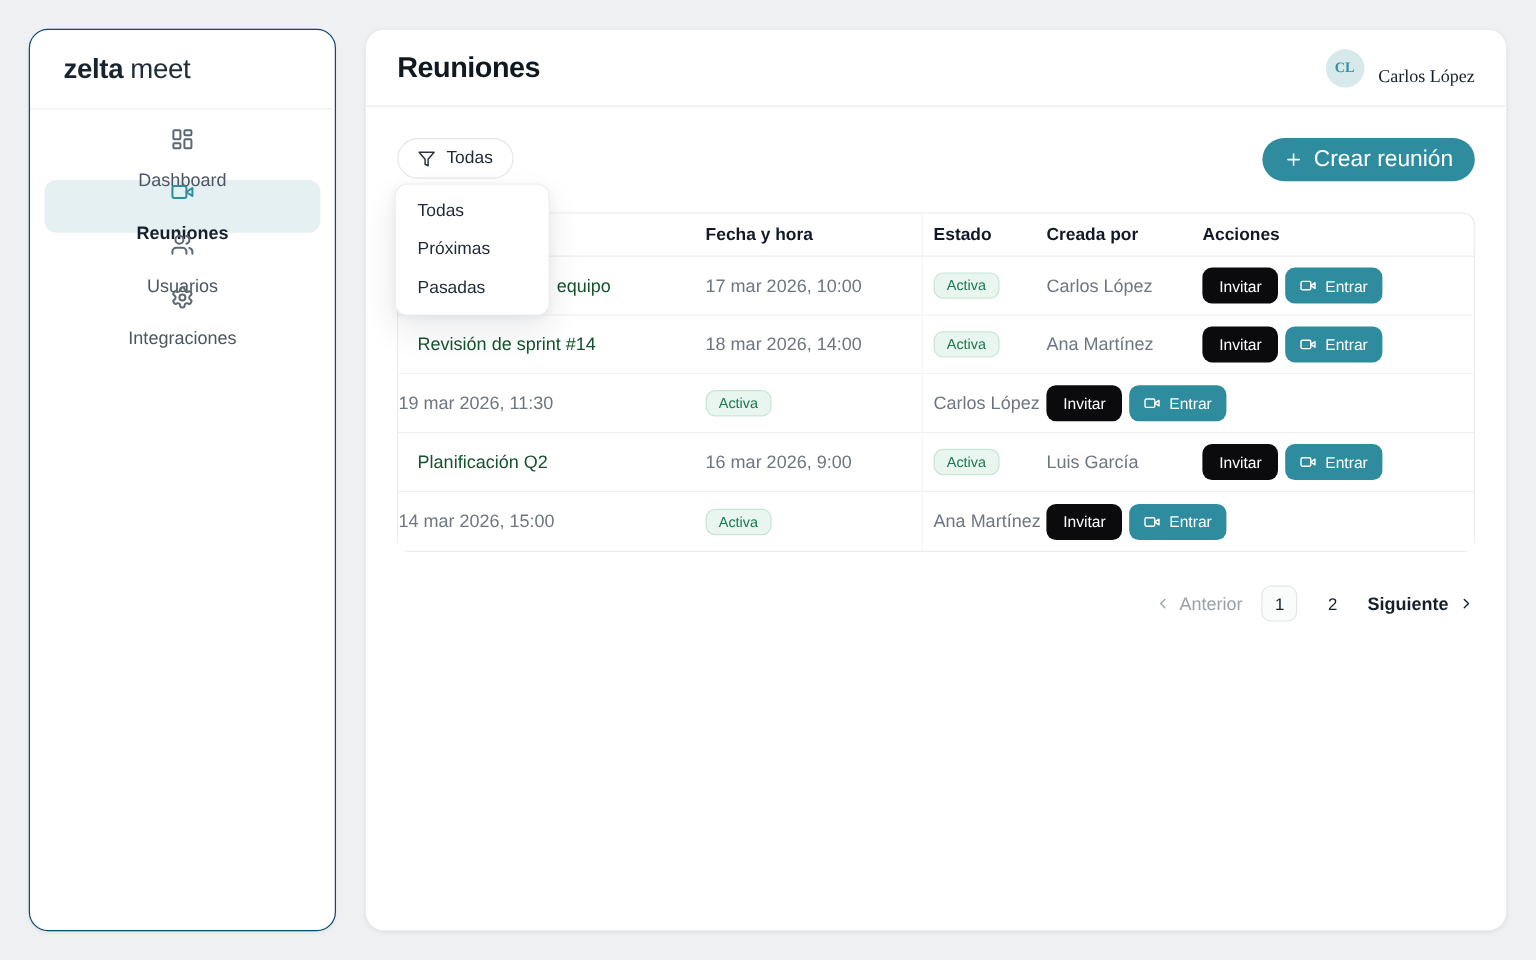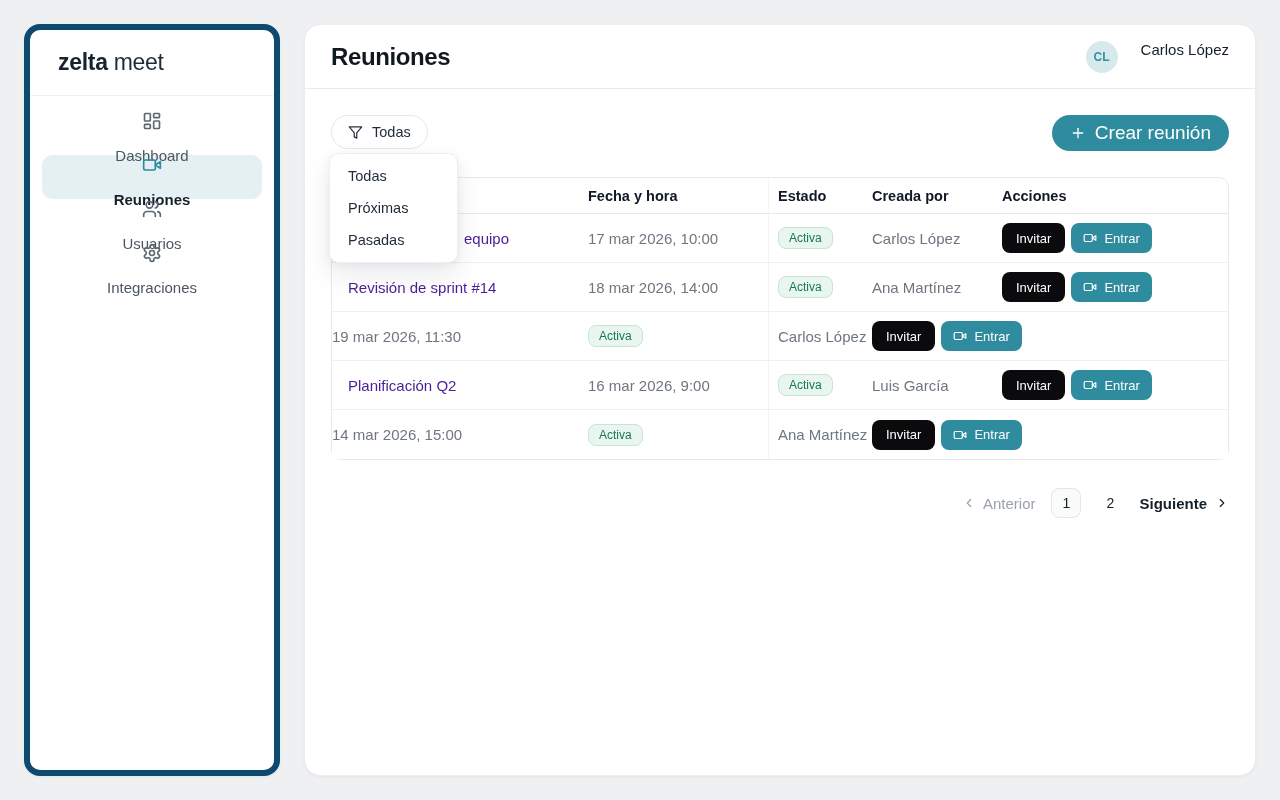--- a/index.html
+++ b/index.html
@@ -2,21 +2,21 @@
 <html><head>
 <meta charset="utf-8">
 <style>
   * { margin:0; padding:0; box-sizing:border-box; }
   html,body { width:1280px; height:800px; overflow:hidden; }
   body { background:#eef0f2; font-family:"Liberation Sans", sans-serif; position:relative; }
   svg { display:block; }
 
   
   .sidebar { position:absolute; left:24px; top:24px; width:256px; height:752px;
-    background:#fff; border:6px solid #0c4a6e; border-radius:16px;
+    background:#fff; border:1px solid #0c4a6e; border-radius:16px;
     box-shadow:0 1px 3px rgba(16,24,40,.05); }
   .logo { height:66px; display:flex; align-items:center; padding:0 28px;
     border-bottom:1px solid #eef0f2; font-size:23px; color:#17242f; letter-spacing:-.3px; }
   .logo .bold { font-weight:700; }
   .logo .light { font-weight:400; margin-left:6px; color:#1d2c38; }
   .nav { padding:15px 12px; }
   .nav-item { height:44px; display:flex; align-items:center; gap:16px; padding:0 16px;
     border-radius:10px; color:#4c5662; font-size:15px; cursor:pointer;flex-direction:column; }
   .nav-item svg { width:20px; height:20px; color:#5d6772; flex:none; }
   .nav-item.active { background:#e5f0f2; color:#15202b; font-weight:600; }
@@ -31,21 +31,21 @@
   .ws-chevron { margin-left:auto; color:#6b7280; }
   .ws-chevron svg { width:16px; height:16px; }
 
   
   .main { position:absolute; left:304px; top:24px; width:952px; height:752px;
     background:#fff; border:1px solid #ececef; border-radius:16px;
     box-shadow:0 1px 3px rgba(16,24,40,.05); }
   .main-header { height:64px; border-bottom:1px solid #e8eaec; display:flex;
     align-items:center; padding:0 26px 0 26px; }
   .page-title { font-size:24px; font-weight:700; color:#101820; letter-spacing:-.4px; }
-  .user { margin-left:auto; display:flex; align-items:flex-start; gap:23px; }
+  .user { margin-left:auto; display:flex; align-items:flex-end; gap:12px;font-family:Liberation Serif, serif; }
   .avatar { width:32px; height:32px; border-radius:50%; background:#d8e9ec; color:#2e93a6;
     font-size:12px; font-weight:700; display:flex; align-items:center; justify-content:center; }
   .user-name { font-size:15px; color:#15202b; font-weight:500; }
 
   .content { position:relative; padding:26px; }
   .toolbar { display:flex; align-items:flex-start; justify-content:space-between; height:36px; }
   .filter-btn { height:34px; border-radius:17px; border:1px solid #e4e6e9; background:#fff;
     display:inline-flex; align-items:center; gap:9px; padding:0 16px; font-size:14.5px;
     color:#1f2937; cursor:pointer; font-family:inherit; }
   .filter-btn svg { width:15px; height:15px; color:#2b3440; }
@@ -61,21 +61,21 @@
     font-size:14.5px; color:#1f2937; cursor:pointer; }
 
   .table { margin-top:26px; border:1px solid #e7e9eb; border-radius:10px; position:relative; }
   .vline { position:absolute; top:0; bottom:0; left:436px; width:1px; background:#f2f4f5; }
   .thead, .trow { display:grid; grid-template-columns:256px 190px 94px 130px 1fr;
     align-items:center; }
   .thead { height:36px; border-bottom:1px solid #e7e9eb; font-size:14.5px; font-weight:600;
     color:#111827; }
   .trow { height:49px; border-bottom:1px solid #edeff1; font-size:15px; background:#fff; }
   .trow:last-child { border-bottom:none; }
-  .td-title { padding-left:16px; color:#4c1d95; white-space:nowrap; overflow:hidden; }
+  .td-title { padding-left:16px; color:#14532d; white-space:nowrap; overflow:hidden; }
   .trow.row-offset .td-title { padding-left:132px; }
   .td-date, .td-creator { color:#6e7680; white-space:nowrap; }
   .badge { display:inline-block; padding:3px 10px; border-radius:8px; background:#e9f6ef;
     border:1px solid #c6e6d3; color:#18794e; font-size:12px; font-weight:500; }
   .td-actions { display:flex; align-items:center; gap:6px; }
   .btn-invite { height:30px; padding:0 14px; border-radius:8px; background:#0b0b0d; color:#fff;
     font-size:13px; border:none; cursor:pointer; font-family:inherit; }
   .btn-join { height:30px; padding:0 12px; border-radius:8px; background:#2e8c9e; color:#fff;
     font-size:13px; border:none; cursor:pointer; display:inline-flex; align-items:center;
     gap:7px; font-family:inherit; }

